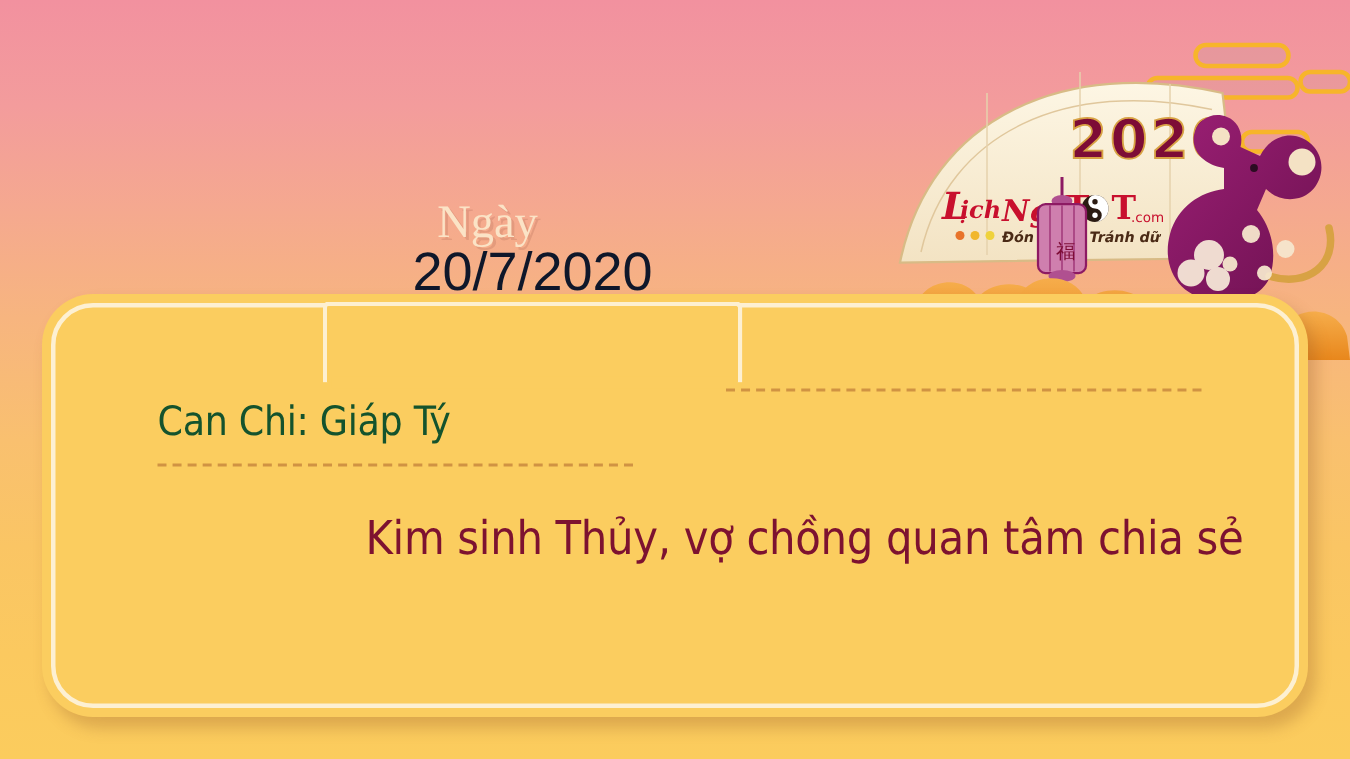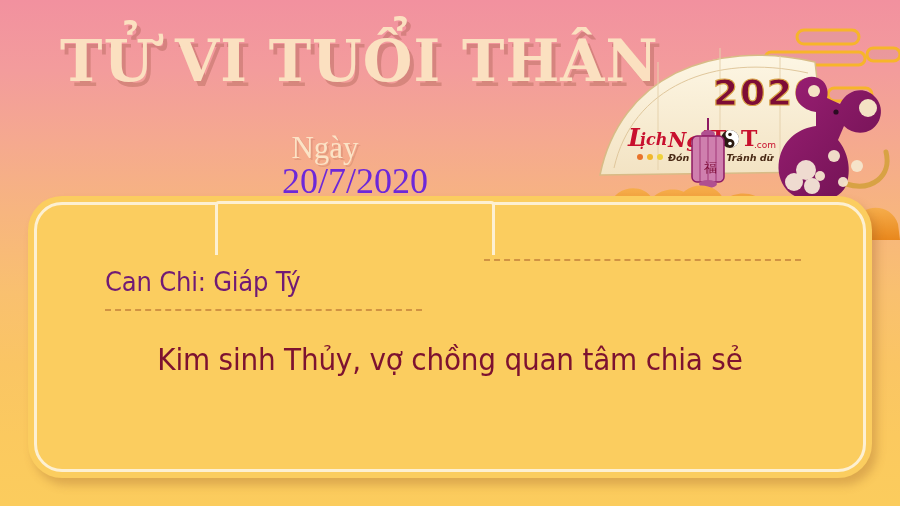--- a/index.html
+++ b/index.html
@@ -110,23 +110,23 @@
     background: #fbcd5f;
   }
   .date {
     position: absolute;
     left: 178px;
     top: -52px;
     width: 280px;
     height: 56px;
     line-height: 56px;
     text-align: center;
-    font-family: Liberation Serif, serif;
+    font-family: Liberation Sans, sans-serif;
     font-size: 36px;
-    color: #6d28d9;
+    color: #0f172a;
   }
 
   
   .rows {
     position: absolute;
     left: 34px;
     right: 34px;
     top: 52px;
     bottom: 18px;
   }
@@ -136,34 +136,34 @@
   }
   .cell {
     width: 50%;
     box-sizing: border-box;
     padding: 0 28px 0 34px;
     height: 76px;
   }
   .cell-text {
     font-family: "DejaVu Sans Condensed", "Liberation Sans Narrow", "Liberation Sans", sans-serif;
     font-size: 27px;
-    color: #701a75;
+    color: #14532d;
     line-height: 50px;
     white-space: nowrap;
     letter-spacing: -0.2px;
   }
   .dashline {
     height: 0;
     border-bottom: 2px dashed #c98a3f;
     opacity: 0.85;
     margin-top: 2px;
   }
   .summary {
     margin-top: 8px;
-    text-align: center;
+    text-align: right;
     font-family: "DejaVu Sans Condensed", "Liberation Sans Narrow", "Liberation Sans", sans-serif;
     font-size: 31px;
     color: #7d1230;
     white-space: nowrap;
     letter-spacing: -0.2px;
   }
 </style>
 </head>
 <body>
 
@@ -272,21 +272,20 @@
       </g>
       <g fill="none" stroke="#d86a14" stroke-width="4" opacity="0.55">
         <path d="M30 220 C 30 212, 40 210, 42 218 C 44 226, 32 230, 26 224"></path>
         <path d="M96 218 C 96 208, 108 206, 110 216 C 112 226, 98 230, 92 222"></path>
         <path d="M200 224 C 200 214, 212 212, 214 222 C 216 232, 202 236, 196 228"></path>
         <path d="M276 228 C 276 220, 286 218, 288 226"></path>
       </g>
     </svg>
   </div>
 
-  <div class="title">TỬ VI TUỔI THÂN</div>
   <div class="ngay">Ngày</div>
 
   <div class="card">
     <div class="card-inner">
       <div class="notch"></div>
       <div class="date">20/7/2020</div>
 
       <div class="rows">
         <div class="grid">
           <div class="cell">

